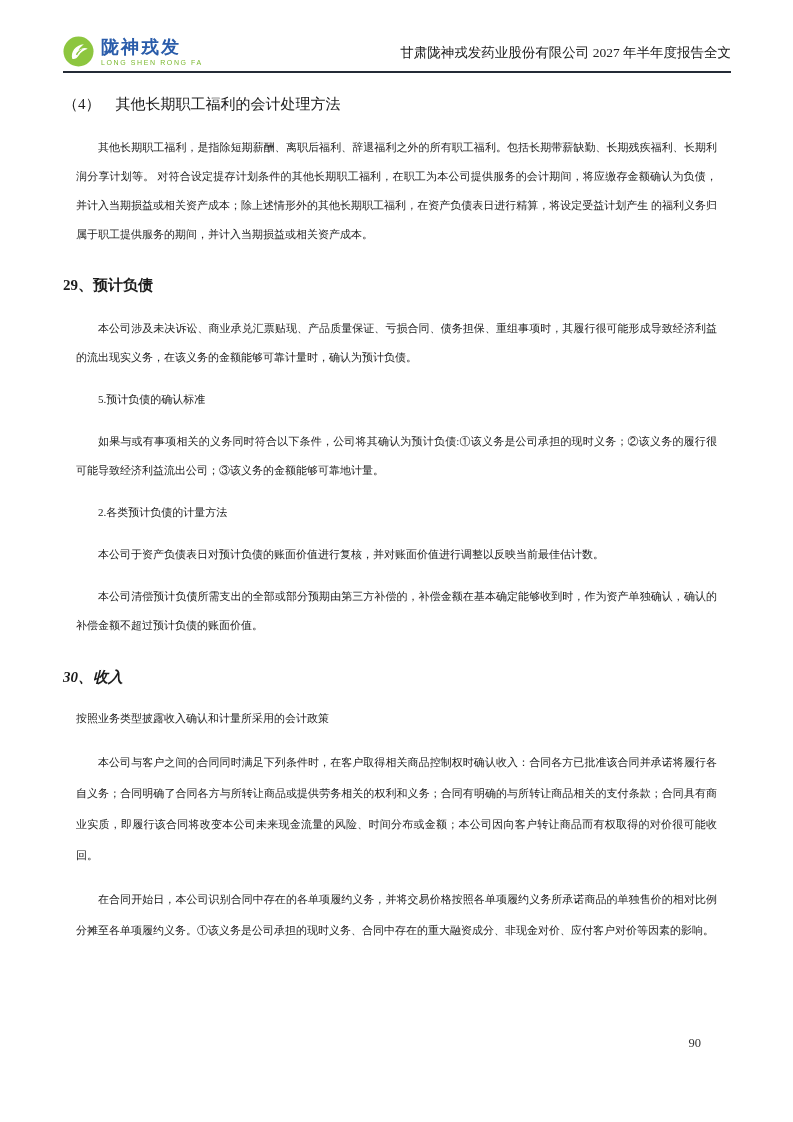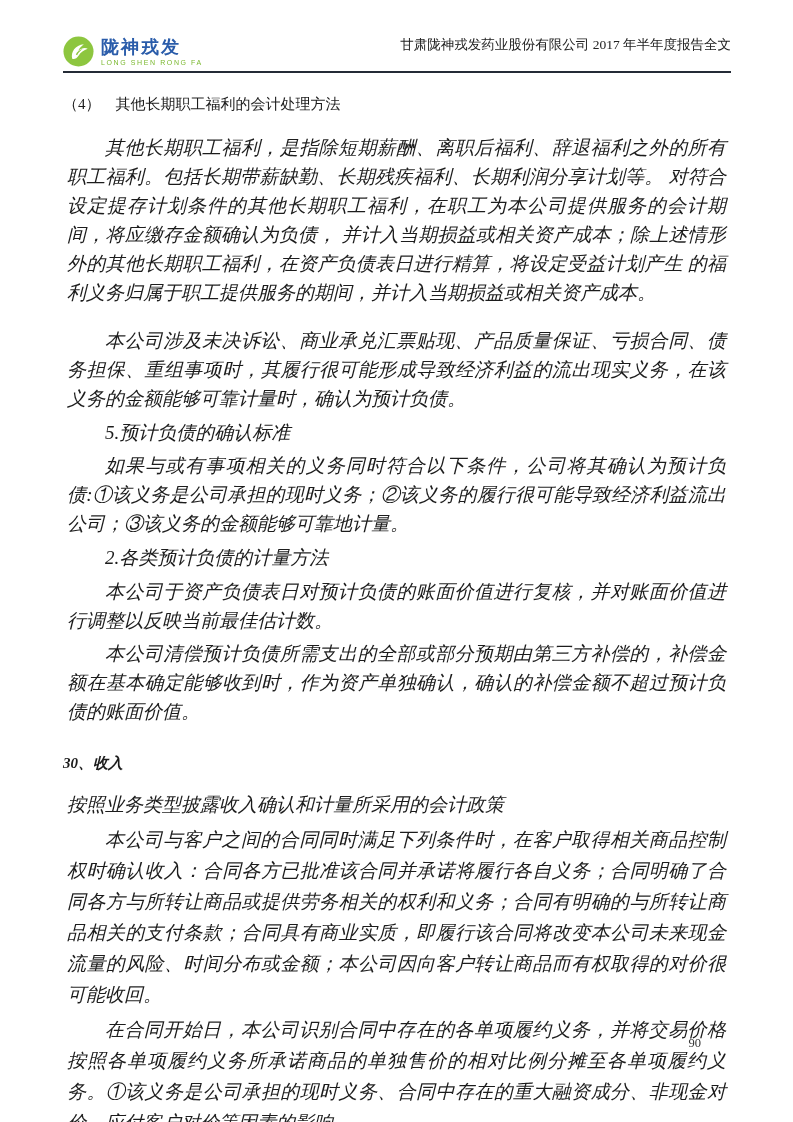--- a/index.html
+++ b/index.html
@@ -8,21 +8,21 @@
     width:793px;height:1122px;
     margin:0 auto;
     background:#ffffff;
     font-family:"Liberation Serif","DejaVu Serif",serif;
     color:#1c1c1c;
     overflow:hidden;
   }
   
   .header{
     position:absolute;left:63px;right:62px;top:36px;
-    display:flex;justify-content:space-between;align-items:flex-start;
+    display:flex;justify-content:space-between;align-items:flex-end;
     padding-bottom:4px;
     border-bottom:2px solid #242b36;
   }
   .logo{display:flex;align-items:center;gap:7px;}
   .logo-badge{width:31px;height:31px;flex:0 0 auto;}
   .logo-textcol{display:flex;flex-direction:column;line-height:1;}
   .logo-cn{
     font-family:"Liberation Sans","DejaVu Sans",sans-serif;
     font-weight:bold;font-size:18px;letter-spacing:2px;color:#2a5caa;
   }
@@ -37,23 +37,22 @@
   .content{position:absolute;left:63px;right:63px;top:88px;}
   .h-sub{
     font-size:15px;font-weight:normal;margin:6px 0 0 0;line-height:20px;
   }
   .h-num{
     font-size:15px;font-weight:bold;line-height:20px;
   }
   .h-29{margin:26px 0 0 0;}
   .h-30{margin:27px 0 16px 0;font-style:italic;}
   p{
-    margin:4px;font-size:19px;line-height:29px;
+    margin:13px;font-size:11px;line-height:29px;
     text-align:justify;
-    font-style:italic;
   }
   p.indent{text-indent:2em;}
   p.first{margin-top:19px;}
   p.gap{margin-top:5px;}
   .rev p{line-height:31px;}
   .rev .lead{margin-top:12px;}
   
   .page-number{
     position:absolute;top:1036px;right:92px;
     font-size:12.5px;color:#333;margin-left:33px;
@@ -71,28 +70,29 @@
           <circle cx="16" cy="16" r="15.5" fill="#8dc63f"></circle>
           <path fill="#ffffff" d="M9.5 23.5 C7.8 16.5, 12.5 9.5, 21.5 8.5 C18.5 10.8, 16.8 12.8, 15.8 15.2 C19.2 12.2, 23.2 11.8, 25.5 13.2 C21.5 14.6, 18.2 16.8, 16.2 20.2 C14.2 23.4, 11.5 24.4, 9.5 23.5 Z"></path>
           <path fill="#8dc63f" d="M13.2 19.2 C14.6 16.2, 17.2 14.2, 20.2 13.4 C17.6 15.4, 15.6 17.4, 14.6 19.8 Z"></path>
         </svg>
       </span>
       <span class="logo-textcol">
         <span class="logo-cn">陇神戎发</span>
         <span class="logo-en">LONG SHEN RONG FA</span>
       </span>
     </div>
-    <div class="report-title">甘肃陇神戎发药业股份有限公司 2017 年半年度报告全文</div>
+    <div class="report-title">甘肃陇神戎发药业股份有限公司 2027 年半年度报告全文</div>
   </div>
 
   <div class="content">
 
     <div class="h-sub">（4）　其他长期职工福利的会计处理方法</div>
     <p class="indent first">其他长期职工福利，是指除短期薪酬、离职后福利、辞退福利之外的所有职工福利。包括长期带薪缺勤、长期残疾福利、长期利润分享计划等。 对符合设定提存计划条件的其他长期职工福利，在职工为本公司提供服务的会计期间，将应缴存金额确认为负债， 并计入当期损益或相关资产成本；除上述情形外的其他长期职工福利，在资产负债表日进行精算，将设定受益计划产生 的福利义务归属于职工提供服务的期间，并计入当期损益或相关资产成本。</p>
 
+    <div class="h-num h-29">29、预计负债</div>
     <p class="indent first">本公司涉及未决诉讼、商业承兑汇票贴现、产品质量保证、亏损合同、债务担保、重组事项时，其履行很可能形成导致经济利益的流出现实义务，在该义务的金额能够可靠计量时，确认为预计负债。</p>
     <p class="indent gap">5.预计负债的确认标准</p>
     <p class="indent">如果与或有事项相关的义务同时符合以下条件，公司将其确认为预计负债:①该义务是公司承担的现时义务；②该义务的履行很可能导致经济利益流出公司；③该义务的金额能够可靠地计量。</p>
     <p class="indent gap">2.各类预计负债的计量方法</p>
     <p class="indent gap">本公司于资产负债表日对预计负债的账面价值进行复核，并对账面价值进行调整以反映当前最佳估计数。</p>
     <p class="indent">本公司清偿预计负债所需支出的全部或部分预期由第三方补偿的，补偿金额在基本确定能够收到时，作为资产单独确认，确认的补偿金额不超过预计负债的账面价值。</p>
 
     <div class="rev">
       <div class="h-num h-30">30、收入</div>
       <p class="lead">按照业务类型披露收入确认和计量所采用的会计政策</p>

